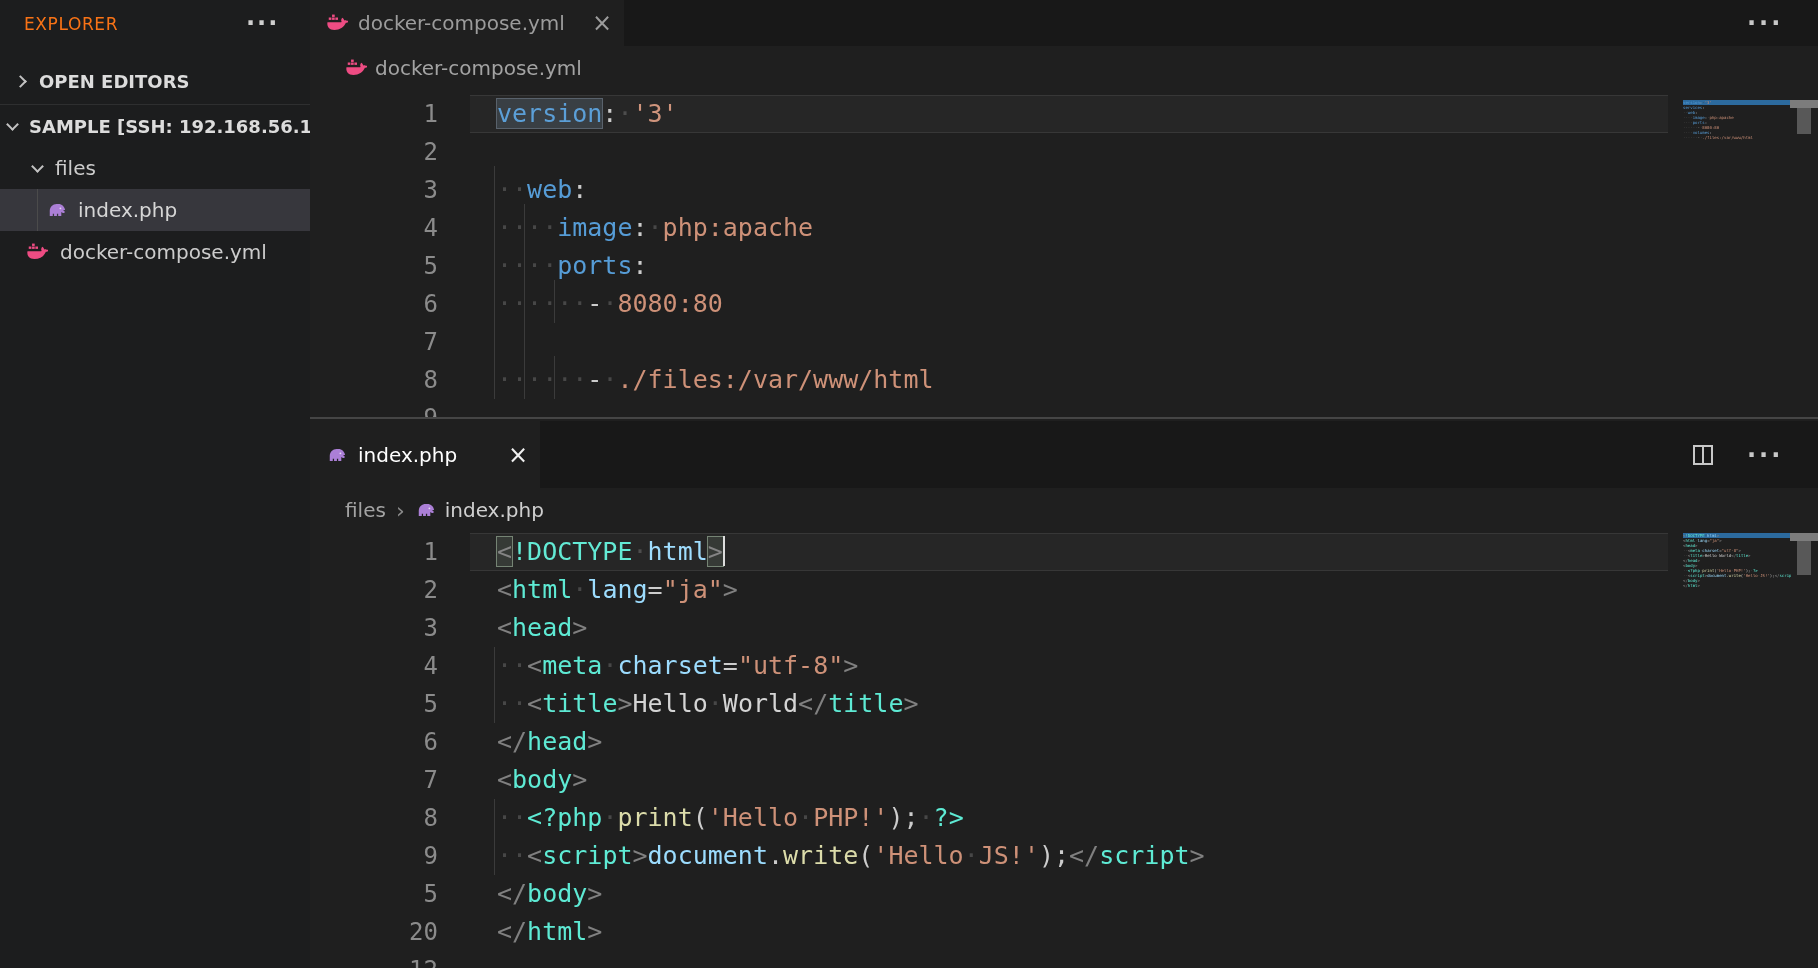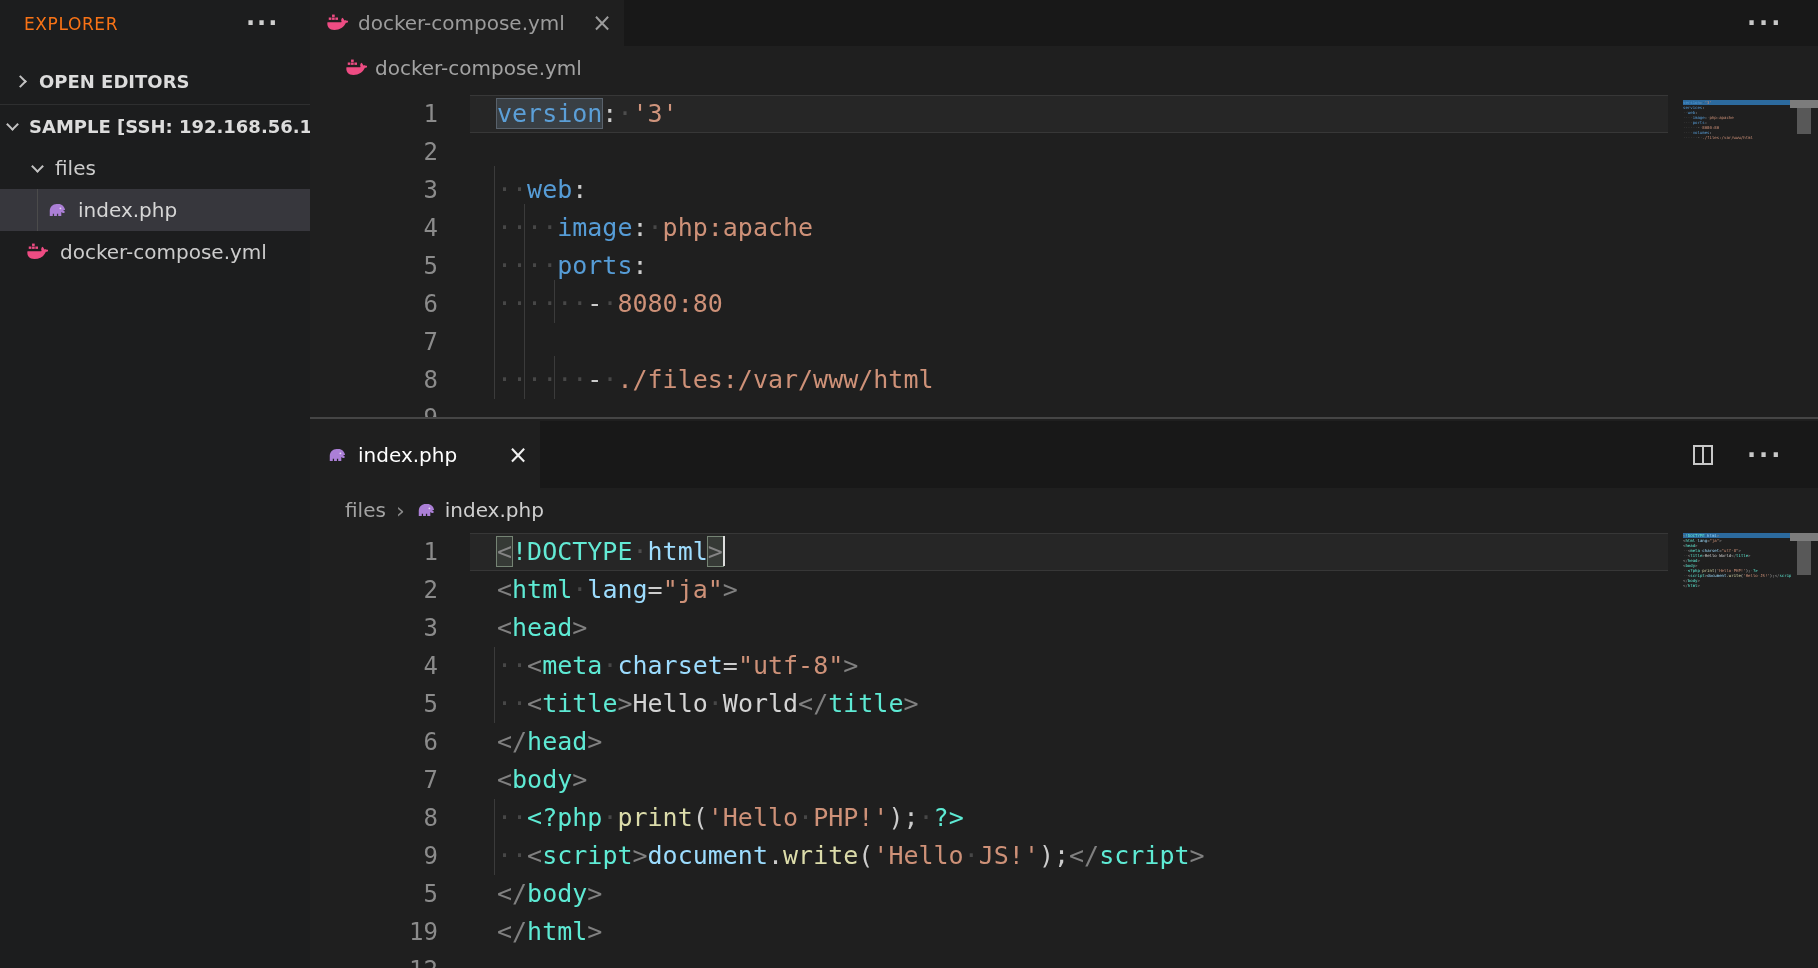--- a/index.html
+++ b/index.html
@@ -291,21 +291,21 @@
       </div>
       <div class="code-line">
         <span class="ln">9</span>
         <span class="code"><span class="ws">··</span><span class="ab">&lt;</span><span class="tag">script</span><span class="ab">&gt;</span><span class="attr">document</span><span class="pun">.</span><span class="fn">write</span><span class="pun">(</span><span class="str">'Hello</span><span class="ws">·</span><span class="str">JS!'</span><span class="pun">);</span><span class="ab">&lt;/</span><span class="tag">script</span><span class="ab">&gt;</span></span>
       </div>
       <div class="code-line">
         <span class="ln">5</span>
         <span class="code"><span class="ab">&lt;/</span><span class="tag">body</span><span class="ab">&gt;</span></span>
       </div>
       <div class="code-line">
-        <span class="ln">19</span>
+        <span class="ln">20</span>
         <span class="code"><span class="ab">&lt;/</span><span class="tag">html</span><span class="ab">&gt;</span></span>
       </div>
       <div class="code-line">
         <span class="ln">12</span>
         <span class="code"></span>
       </div>
     </div>
   <div class="guide" style="left:184px; top:226px; height:76px;"></div>
   <div class="guide" style="left:184px; top:378px; height:76px;"></div>
 

